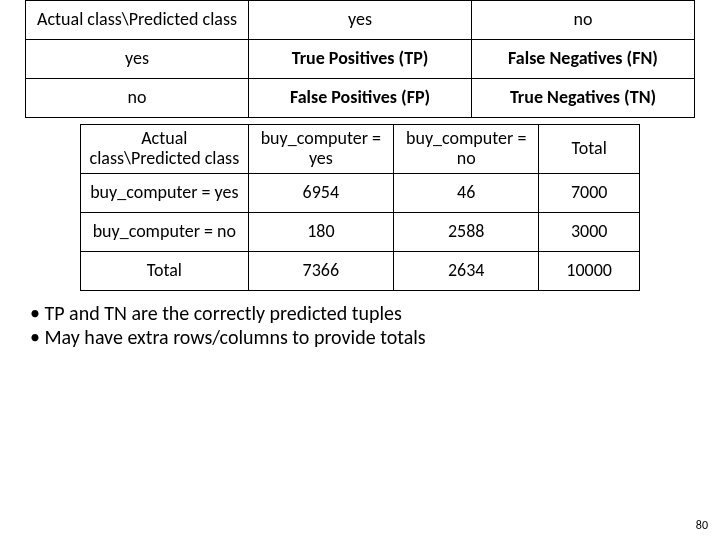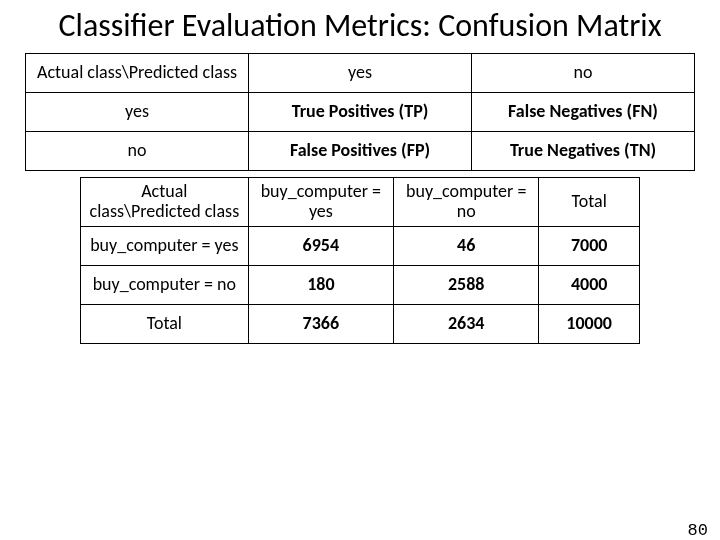--- a/index.html
+++ b/index.html
@@ -40,53 +40,50 @@
   table.t2 {
     width: 560px;
   }
   td {
     border: 1.5px solid #000;
     text-align: center;
     vertical-align: middle;
     padding: 4px 6px;
     font-size: 18px;
     line-height: 1.1;
-    font-weight: bold;
   }
   .t1 td { height: 30px; }
   .t2 td { height: 30px; }
   .hdr { font-weight: 400; }
   .bold { font-weight: 700; margin-left: 30px; }
   .bullets {
     margin: 10px 0 0 30px;
     padding: 0;
     font-size: 20px;
     list-style: none;
   }
   .bullets li::before {
     content: "• ";
   }
   .pagenum {
     position: absolute;
     right: 12px;
     bottom: 8px;
-    font-size: 17px;
-    font-family: Liberation Mono, monospace;
+    font-size: 12px;
   }
   .col3 { width: 33.3%; }
   .c4a { width: 30%; }
   .c4b { width: 26%; }
   .c4c { width: 26%; }
   .c4d { width: 18%; }
 </style>
 </head>
 <body>
 <div class="slide">
 
-<div class="title">Classifier Evaluation Metrics: Confusion Matrix</div>
 
 
 <table class="t1">
   <tbody>
         <tr>
     <td class="col3 hdr">Actual class\Predicted class</td>
     <td class="col3 hdr">yes</td>
     <td class="col3 hdr">no</td>
   </tr>
   <tr>
@@ -114,29 +111,31 @@
   <tr>
     <td class="hdr">buy_computer = yes</td>
     <td>6954</td>
     <td>46</td>
     <td>7000</td>
   </tr>
   <tr>
     <td class="hdr">buy_computer = no</td>
     <td>180</td>
     <td>2588</td>
-    <td>4000</td>
+    <td>3000</td>
   </tr>
   <tr>
     <td class="hdr">Total</td>
     <td>7366</td>
     <td>2634</td>
     <td>10000</td>
   </tr>
 </tbody>
     </table>
 
 <ul class="bullets">
+  <li>TP and TN are the correctly predicted tuples</li>
+  <li>May have extra rows/columns to provide totals</li>
 </ul>
 
 <div class="pagenum">80</div>
 
 </div>
 
 </body></html>

